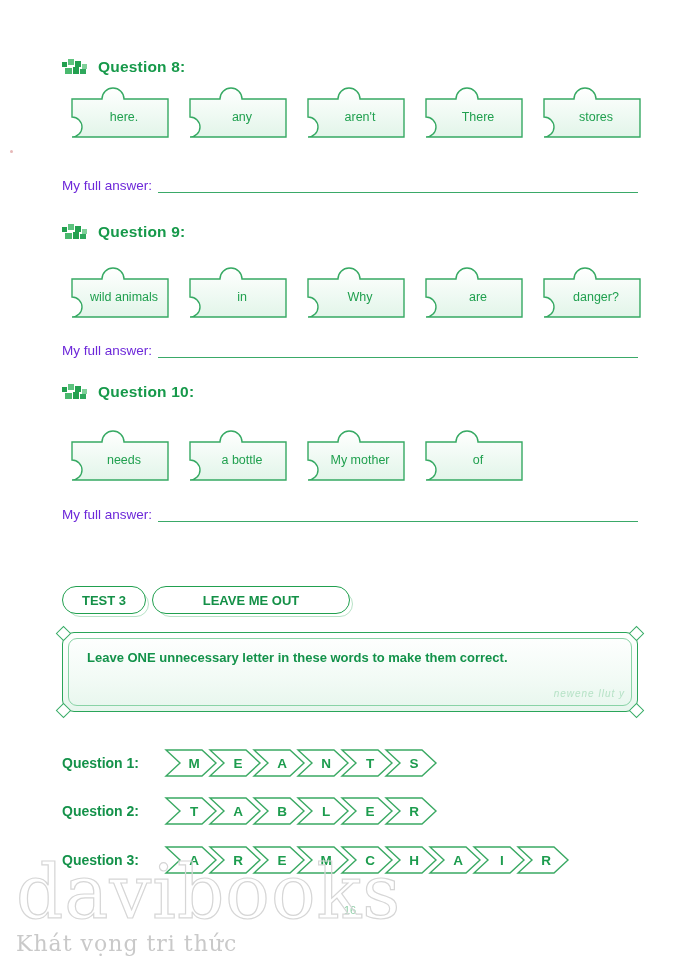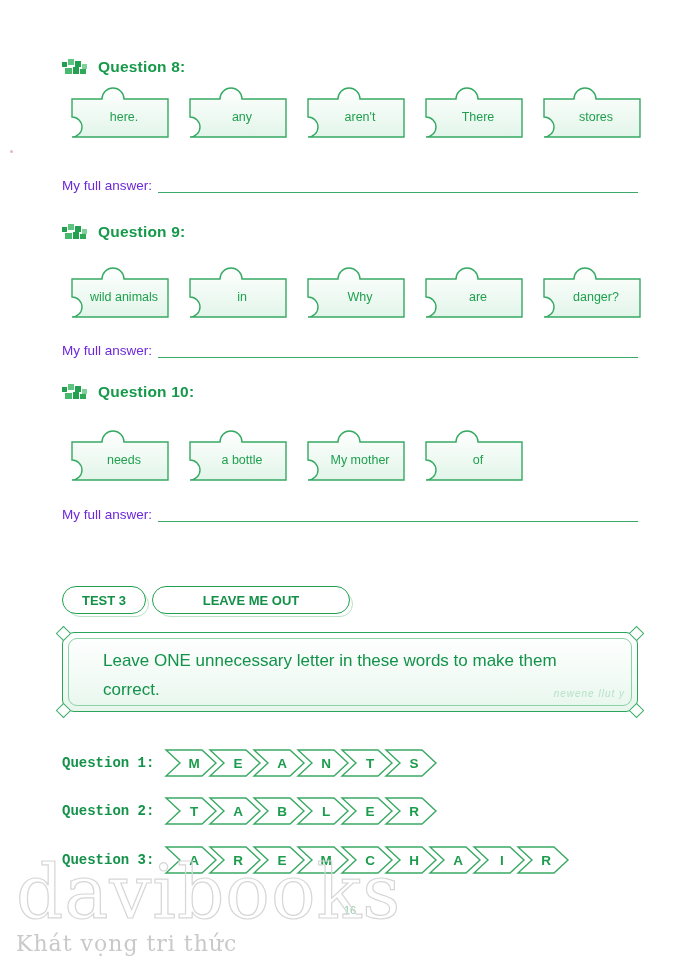--- a/index.html
+++ b/index.html
@@ -139,25 +139,25 @@
     position: absolute;
     left: 5px;
     top: 5px;
     right: 5px;
     bottom: 5px;
     border: 1px solid #89d3a6;
     border-radius: 9px;
   }
   .instruction-text {
     position: absolute;
-    left: 40px;
+    left: 24px;
     top: 14px;
     width: 500px;
-    font-size: 17px;
-    font-weight: normal;
+    font-size: 13px;
+    font-weight: bold;
     line-height: 1.7;
     color: #13924a;
   }
   .corner-dot {
     position: absolute;
     width: 9px;
     height: 9px;
     border: 1.4px solid #3aad68;
     background: #ffffff;
     transform: rotate(45deg);
@@ -177,21 +177,20 @@
     position: absolute;
     display: flex;
     align-items: center;
   }
   .arrow-label {
     font-size: 14px;
     font-weight: bold;
     color: #14924a;
     width: 112px;
     white-space: nowrap;
-    font-family: Liberation Mono, monospace;
   }
   .chev {
     position: relative;
     width: 54px;
     height: 30px;
     margin-left: -10px;
   }
   .chev:first-of-type { margin-left: 0; }
   .chev svg { position: absolute; left: 0; top: 0; }
   .chev span {

